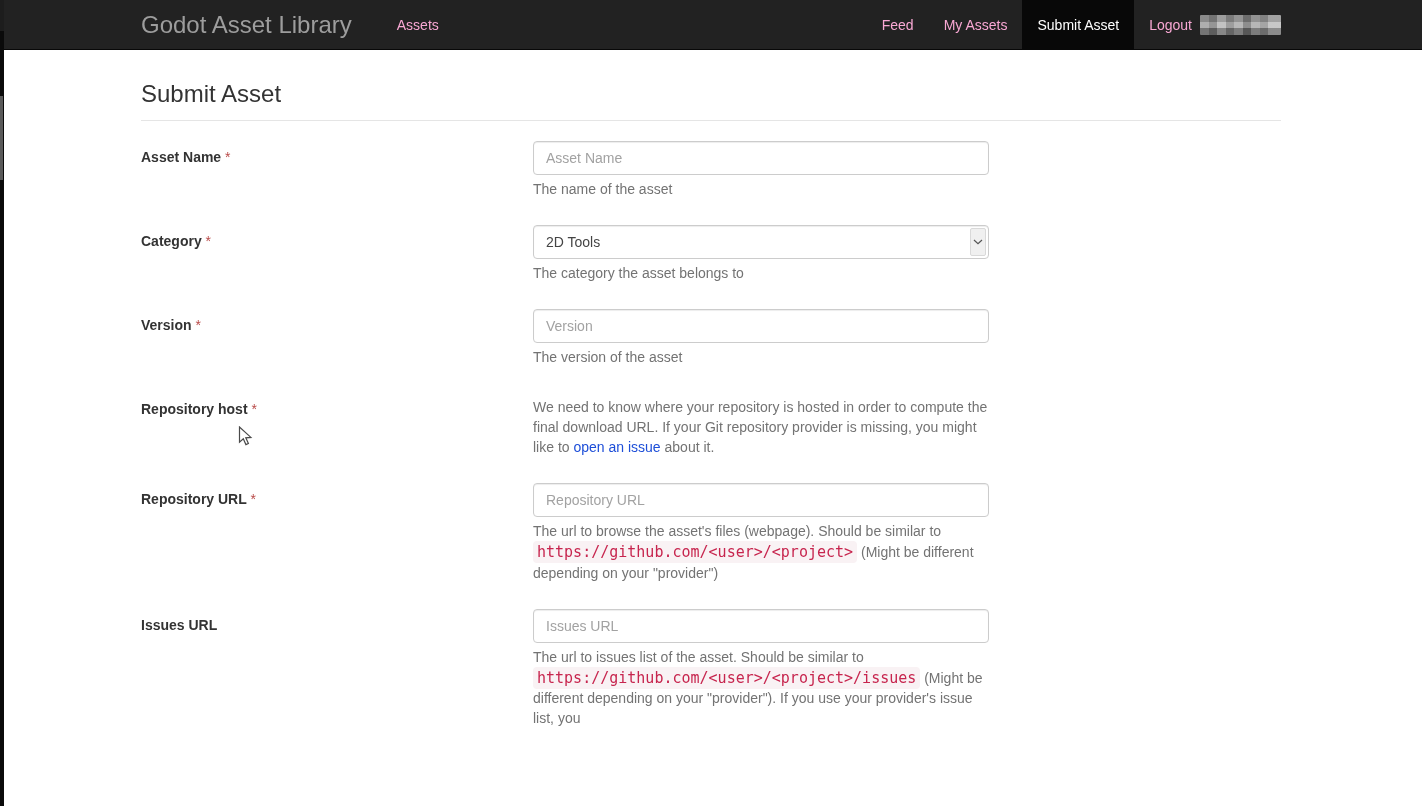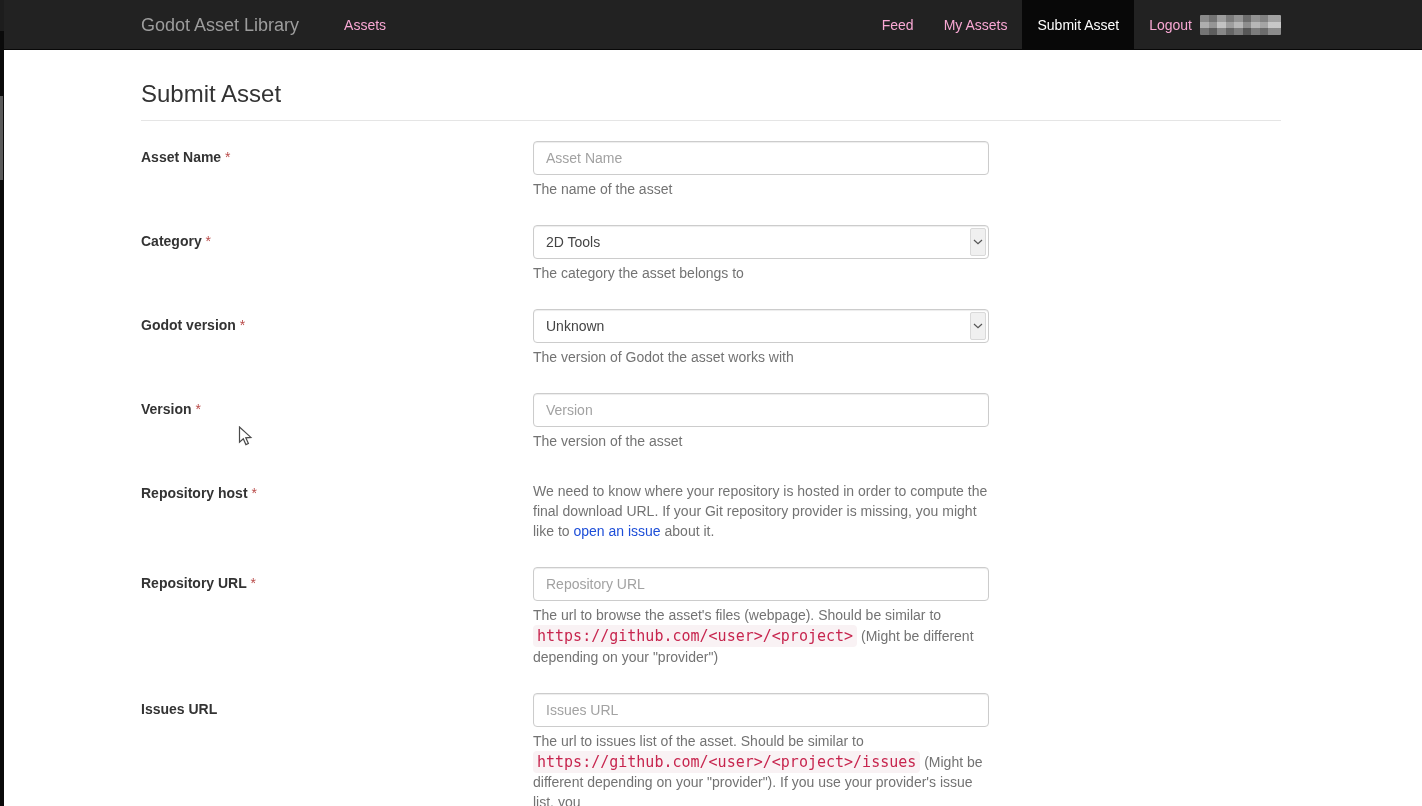--- a/index.html
+++ b/index.html
@@ -21,21 +21,21 @@
 
   
   .navbar {
     height: 50px; background: #222222;
     border-bottom: 1px solid #080808;
     position: relative; z-index: 10;
   }
   .container { width: 1170px; margin: 0 auto; padding: 0 15px; }
   .nav-flex { display: flex; align-items: stretch; height: 50px; }
   .brand {
-    color: #9d9d9d; font-size: 18px; line-height: 20px;
+    color: #9d9d9d; font-size: 24px; line-height: 20px;
     padding: 15px 15px 15px 0; text-decoration: none; cursor: pointer;
     white-space: nowrap;
   }
   .nav-left { display: flex; margin-left: 15px; }
   .nav-right { display: flex; margin-left: auto; margin-right: -15px; }
   .nav-item {
     color: #f9a8d4; padding: 15px; line-height: 20px;
     text-decoration: none; cursor: pointer; white-space: nowrap;
     display: flex; align-items: center;
   }
@@ -146,37 +146,20 @@
           <span class="select-btn">
             <svg width="10" height="6">
                 <polyline points="1,1 5,4.6 9,1" fill="none" stroke="#555" stroke-width="1.2"></polyline>
               </svg>
           </span>
         </div>
         <div class="help-block">The category the asset belongs to</div>
       </div>
     </div>
 
-    <div class="form-group">
-      <div class="label-col">
-        <span>Godot version</span>
-        <span class="required-star">*</span>
-      </div>
-      <div class="input-col">
-        <div class="form-control select-box">
-          <span>Unknown</span>
-          <span class="select-btn">
-            <svg width="10" height="6">
-                <polyline points="1,1 5,4.6 9,1" fill="none" stroke="#555" stroke-width="1.2"></polyline>
-              </svg>
-          </span>
-        </div>
-        <div class="help-block">The version of Godot the asset works with</div>
-      </div>
-    </div>
 
     <div class="form-group">
       <div class="label-col">
         <span>Version</span>
         <span class="required-star">*</span>
       </div>
       <div class="input-col">
         <input class="form-control" type="text" placeholder="Version" style="">
         <div class="help-block">The version of the asset</div>
       </div>

